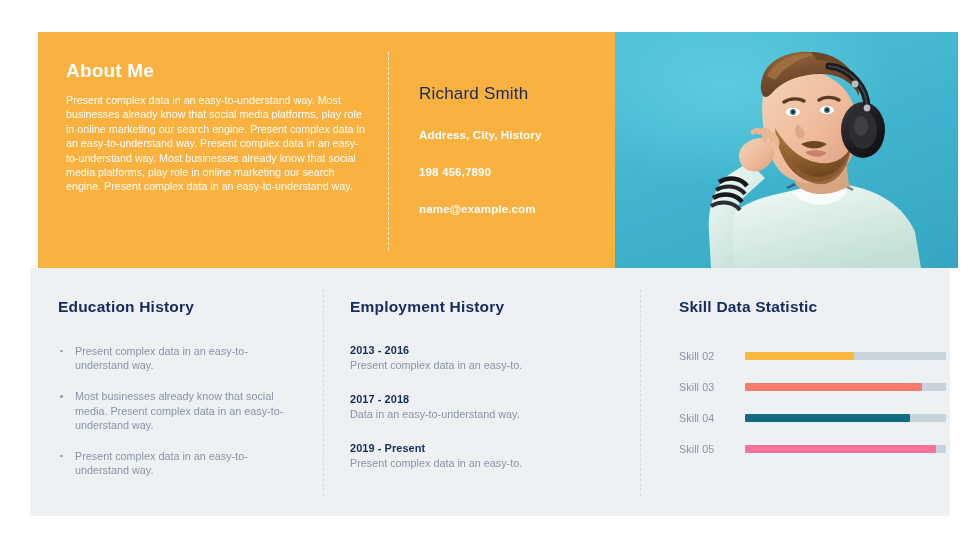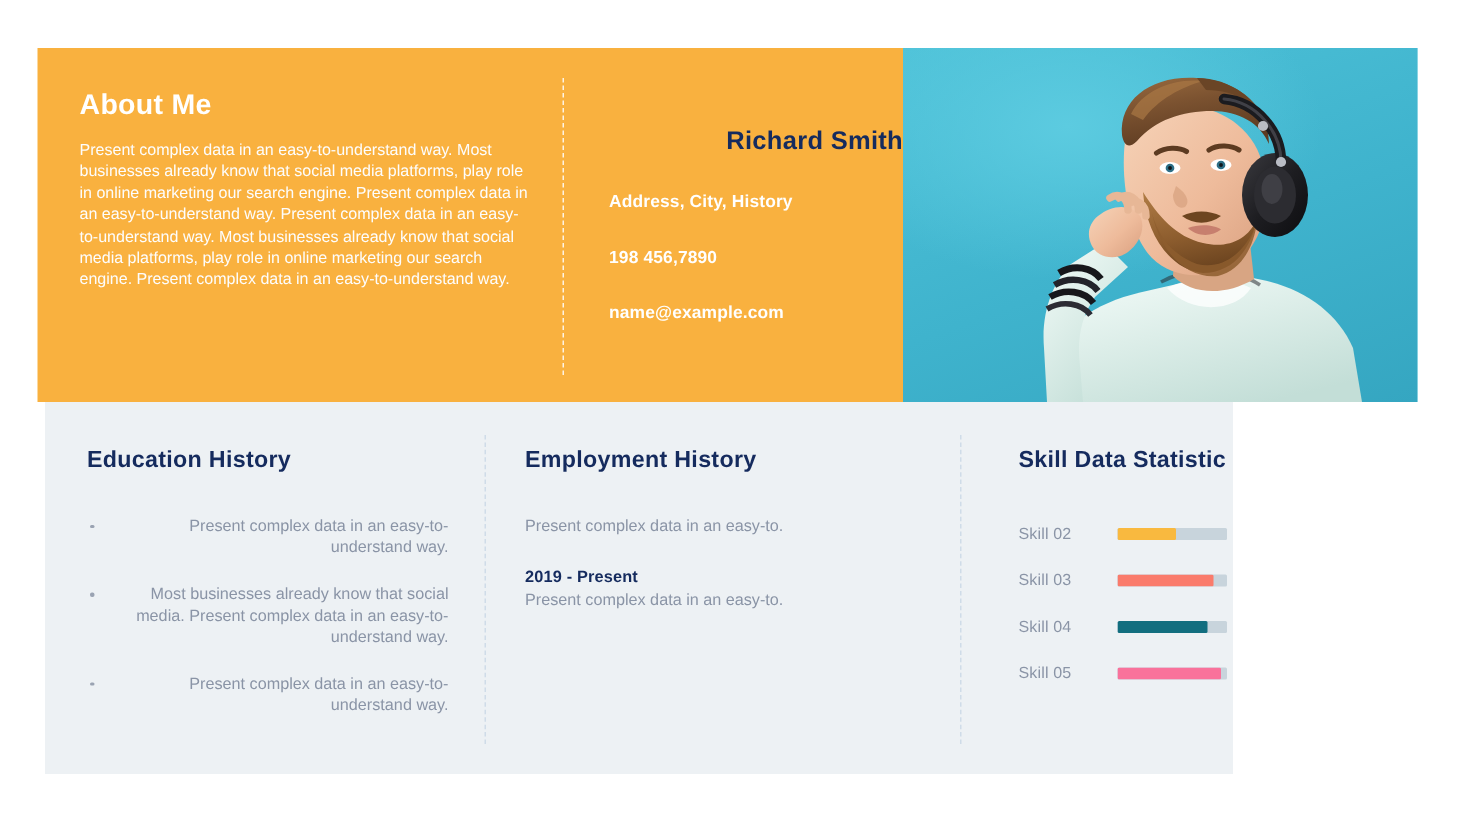--- a/index.html
+++ b/index.html
@@ -5,21 +5,21 @@
   * { margin:0; padding:0; box-sizing:border-box; }
   html, body {
     width:980px; height:551px;
     background:#ffffff;
     font-family:"Liberation Sans", sans-serif;
     overflow:hidden;
   }
   #page { position:relative; width:980px; height:551px; background:#fff; }
 
   
-  #top-band { position:absolute; left:25px; top:32px; width:920px; height:236px; display:flex; }
+  #top-band { position:absolute; left:38px; top:32px; width:920px; height:236px; display:flex; }
 
   #about-panel {
     position:relative;
     width:577px; height:236px;
     background:#f9b13f;
     flex:0 0 577px;
     display:flex;
   }
   #about-col { width:330px; padding:28px 0 0 28px; flex:0 0 330px; }
   #about-title {
@@ -30,22 +30,22 @@
     font-size:10.7px; line-height:14.4px; color:#fdfdfd;
   }
 
   #top-divider {
     flex:0 0 1px; width:1px; margin:20px 0 18px 20px;
     border-left:1.5px dashed rgba(255,255,255,.85);
   }
 
   #contact-col { flex:1; padding:52px 0 0 30px; }
   #contact-name {
-    font-size:17px; font-weight:bold; color:#152b5e;
-    letter-spacing:.2px; margin-bottom:24px;text-align:right;
+    font-size:17px; font-weight:normal; color:#152b5e;
+    letter-spacing:.2px; margin-bottom:24px;
   }
   .contact-line {
     font-size:11.6px; font-weight:bold; color:#ffffff;
     margin-bottom:24px; letter-spacing:.1px;
   }
   .contact-line:last-child { margin-bottom:0; }
 
   
   #photo-panel {
     position:relative; flex:1; height:236px;
@@ -57,41 +57,41 @@
     background:
       radial-gradient(ellipse 80% 70% at 32% 22%, #5ccbe0 0%, rgba(92,203,224,0) 62%),
       linear-gradient(160deg,#4ec2d8 0%,#3fb3cd 55%,#35a6c1 100%);
   }
   
   #figure { position:absolute; left:0; top:0; width:100%; height:100%; }
 
   
   #bottom-band {
     position:absolute; left:30px; top:268px;
-    width:792px; height:248px;
+    width:920px; height:248px;
     background:#edf1f4;
     display:flex;
   }
   .col { position:relative; height:100%; }
   #edu-col  { flex:0 0 293px; padding:30px 24px 0 28px; }
   #emp-col  { flex:0 0 316px; padding:30px 24px 0 26px; }
   #skill-col{ flex:1;        padding:30px 4px 0 38px; }
 
   .bot-divider {
     flex:0 0 1px; width:1px; margin:22px 0 20px 0;
     border-left:1.5px dashed #cfdce8;
   }
 
   .sec-title {
     font-size:15.5px; font-weight:bold; color:#152b5e;
     letter-spacing:.2px; margin-bottom:28px;
   }
 
   
-  #edu-list { list-style:none;text-align:right; }
+  #edu-list { list-style:none; }
   #edu-list li {
     position:relative; padding-left:17px;
     font-size:10.8px; line-height:14.2px; color:#8a94a6;
     margin-bottom:17px;
   }
   #edu-list li:before {
     content:""; position:absolute; left:2px; top:5.5px;
     width:2.6px; height:2.6px; border-radius:50%; background:#9aa3b2;
   }
 
@@ -234,21 +234,26 @@
         <li>Most businesses already know that social media. Present complex data in an easy-to-understand way.</li>
         <li>Present complex data in an easy-to-understand way.</li>
       </ul>
     </div>
 
     <div class="bot-divider"></div>
 
     <div class="col" id="emp-col">
       <div class="sec-title">Employment History</div>
       <div class="emp-item">
+        <div class="emp-years">2013 - 2016</div>
         <div class="emp-desc">Present complex data in an easy-to.</div>
+      </div>
+      <div class="emp-item">
+        <div class="emp-years">2017 - 2018</div>
+        <div class="emp-desc">Data in an easy-to-understand way.</div>
       </div>
       <div class="emp-item">
         <div class="emp-years">2019 - Present</div>
         <div class="emp-desc">Present complex data in an easy-to.</div>
       </div>
     </div>
 
     <div class="bot-divider"></div>
 
     <div class="col" id="skill-col">

